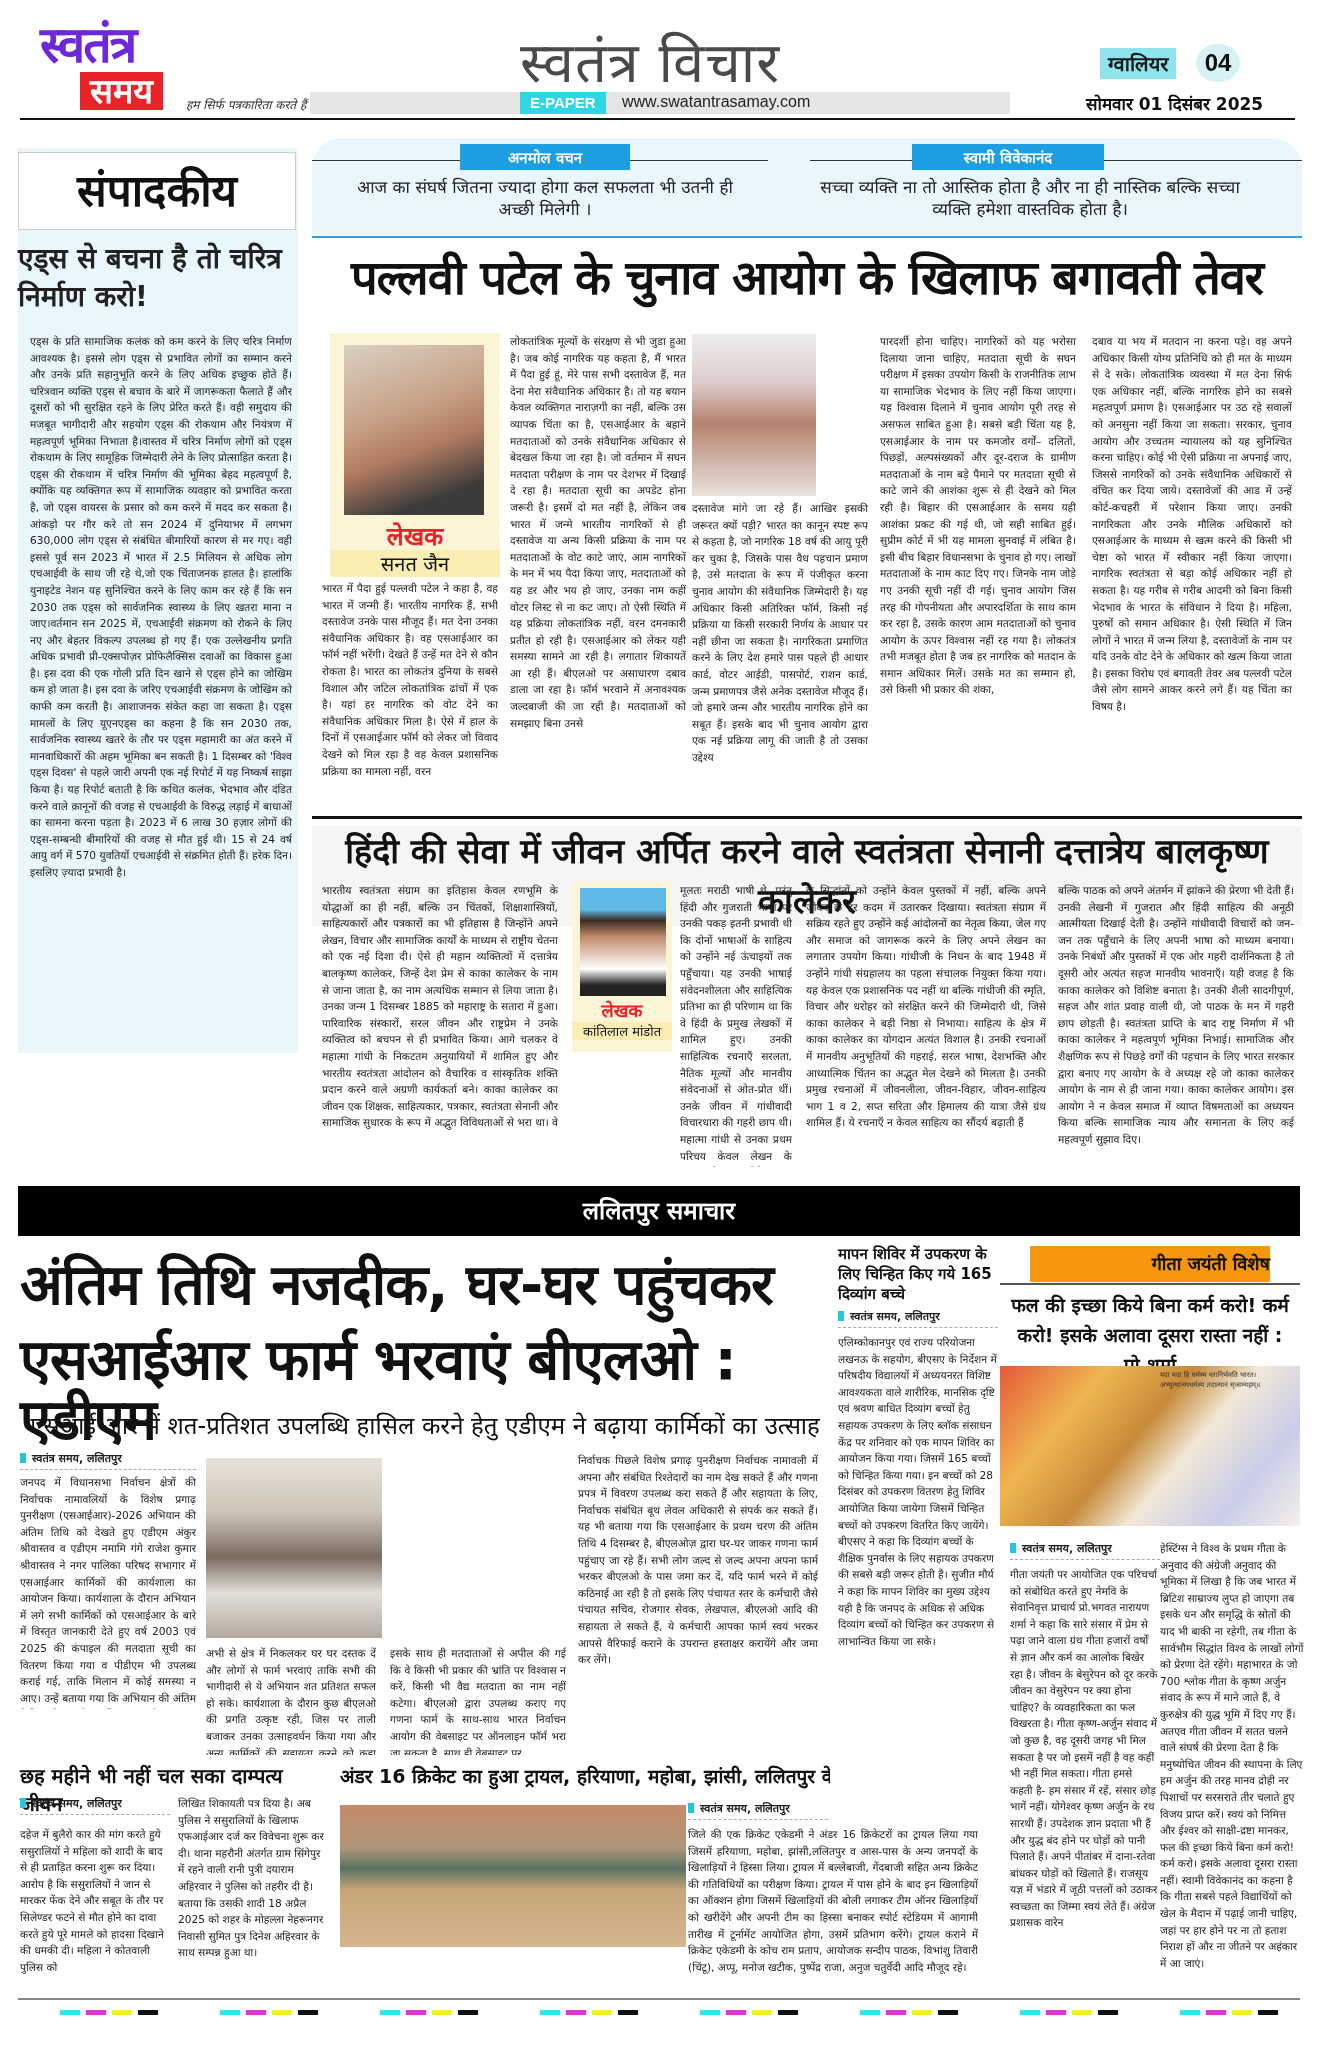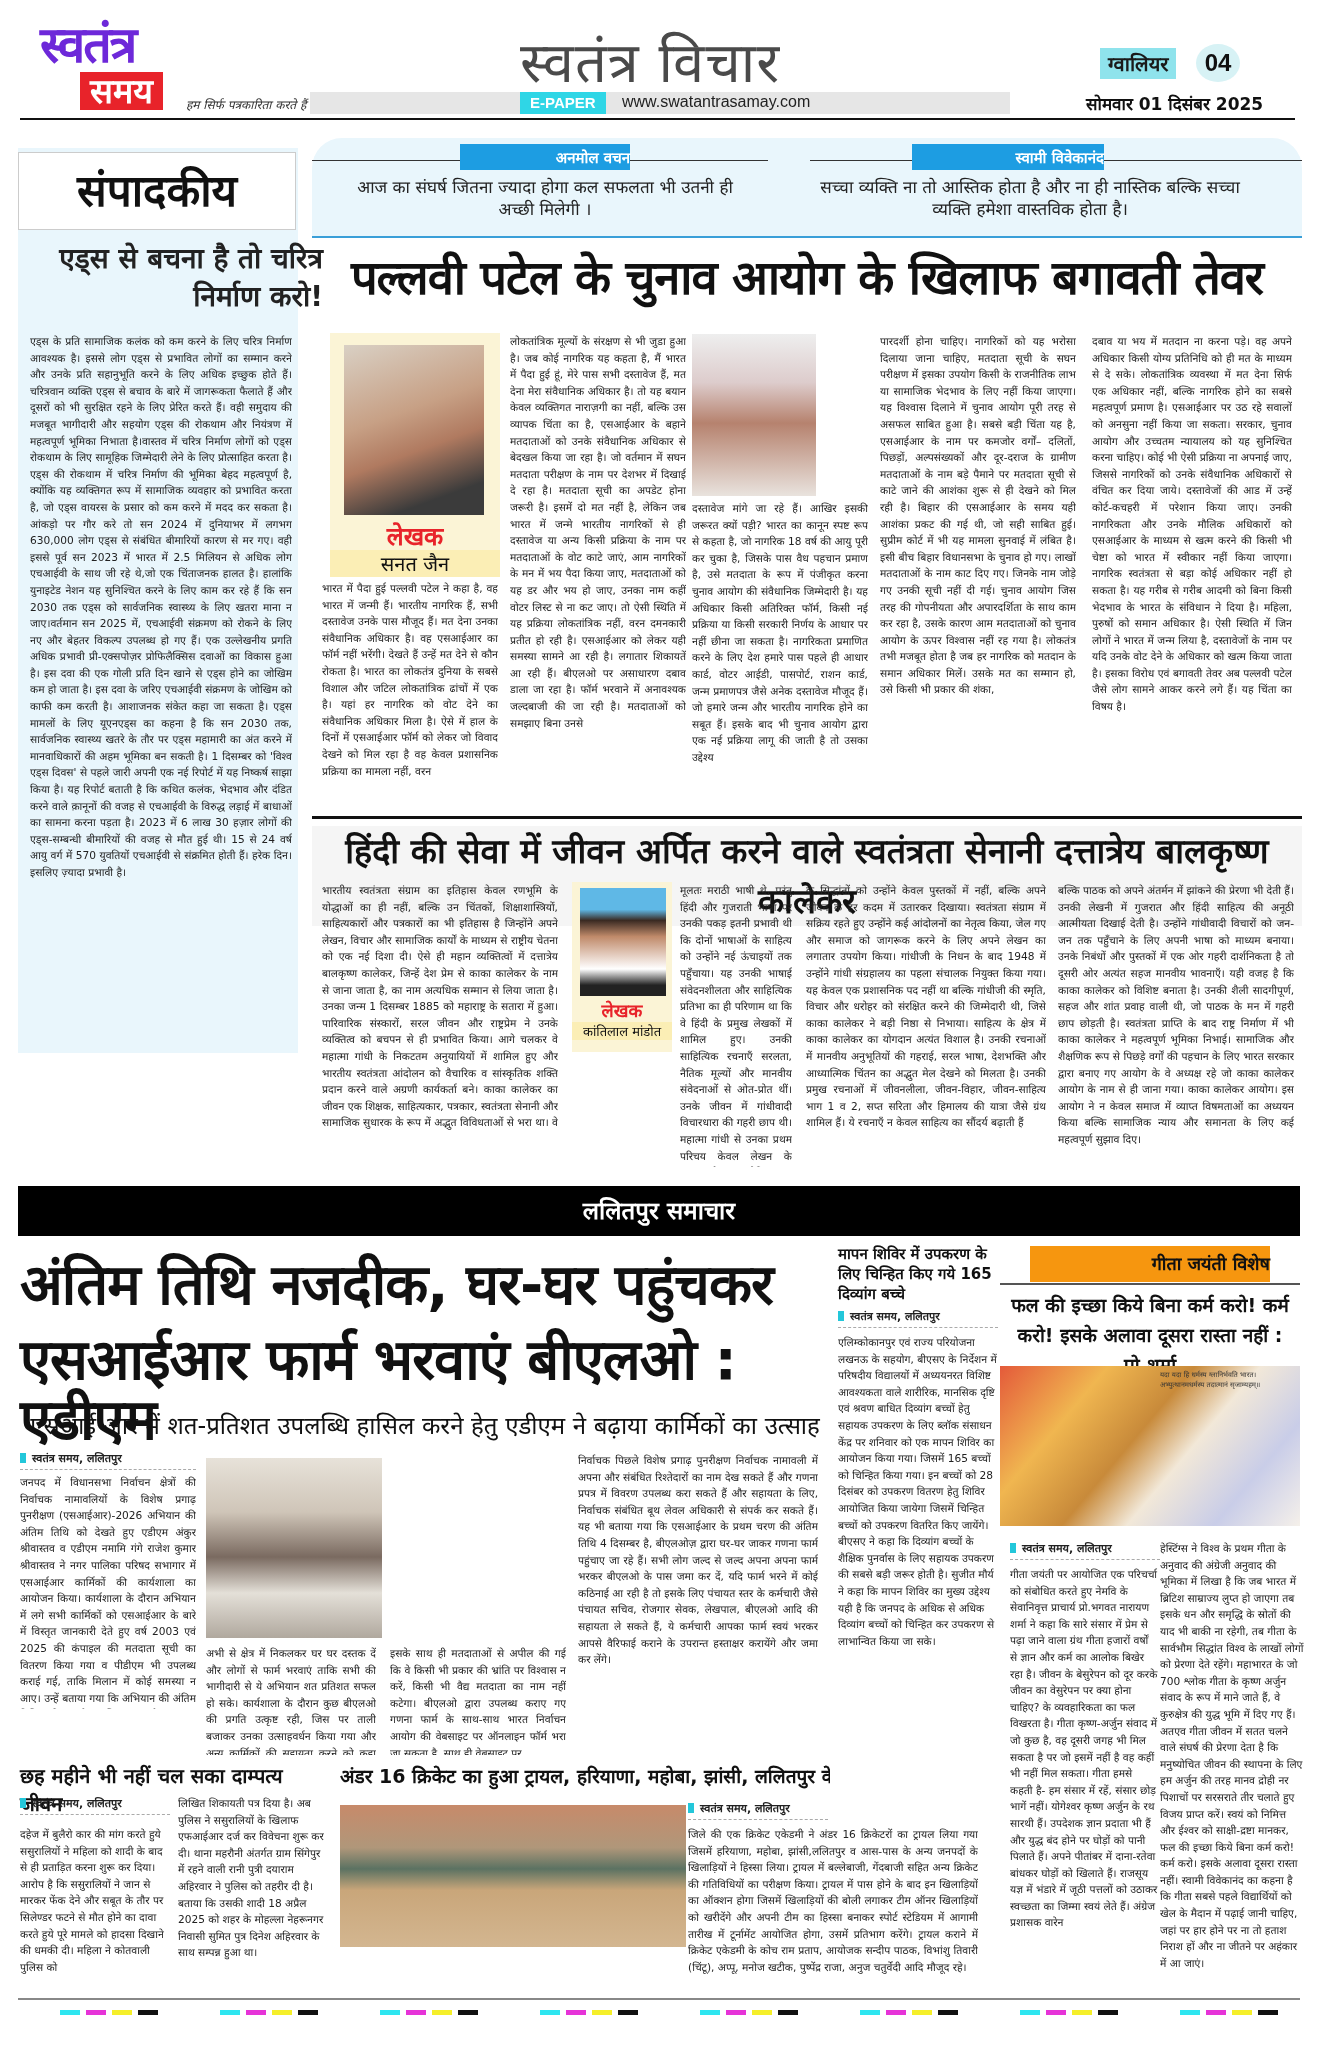--- a/index.html
+++ b/index.html
@@ -13,25 +13,25 @@
 .epaper-bar{left:310px;top:92px;width:700px;height:22px;background:#e6e6e6}
 .epaper-tag{left:520px;top:92px;height:22px;background:#2fd6e6;color:#fff;font-weight:bold;font-size:15px;padding:2px 10px;font-family:"Liberation Sans",sans-serif}
 .site-url{left:622px;top:93px;font-size:16px;font-family:"Liberation Sans",sans-serif;color:#222}
 .city-badge{left:1100px;top:48px;background:#8fe3ec;padding:2px 8px;font-weight:bold;font-size:20px;color:#1a1a1a}
 .page-num{left:1196px;top:44px;width:44px;height:38px;border-radius:50%;background:#d7f2f5;text-align:center;font-weight:bold;font-size:24px;line-height:38px;font-family:"Liberation Sans",sans-serif}
 .date-line{left:1086px;top:92px;font-weight:bold;font-size:17px}
 .rule-top{left:20px;top:118px;width:1275px;height:2px;background:#111}
 
 .editorial{left:18px;top:148px;width:280px;height:905px;background:#e9f6fc}
 .ed-title-box{left:18px;top:152px;width:278px;height:78px;background:#fff;border:1px solid #ccc;text-align:center;font-weight:900;font-size:44px;line-height:76px}
-.ed-headline{left:18px;top:240px;width:305px;text-align:right;font-weight:bold;font-size:28px;line-height:38px;color:#222}
+.ed-headline{left:18px;top:240px;width:305px;text-align:left;font-weight:bold;font-size:28px;line-height:38px;color:#222}
 .ed-body{left:30px;top:333px;width:262px;font-size:10.6px;line-height:16.6px;text-align:justify;color:#222}
 
 .quote-panel{left:312px;top:138px;width:990px;height:100px;background:#e9f6fc;border-radius:30px 30px 0 0;border-bottom:2px solid #3a9fd8}
-.quote-tag{background:#1d9de2;color:#fff;font-weight:bold;font-size:15px;text-align:right;padding:3px 0}
+.quote-tag{background:#1d9de2;color:#fff;font-weight:bold;font-size:15px;text-align:center;padding:3px 0}
 .quote-text{font-size:17px;line-height:22px;text-align:center;color:#222}
 .qline{height:1px;background:#333}
 
 .main-headline{left:312px;top:248px;width:990px;text-align:center;font-weight:900;font-size:47px;line-height:60px;color:#111;letter-spacing:-1px}
 .author-box{left:330px;top:333px;width:170px;height:240px;background:#fbf4d6}
 .author-photo{left:344px;top:345px;width:140px;height:170px;background:linear-gradient(160deg,#d9d0c4 0%,#c7a085 40%,#b07a60 60%,#3b3b3b 85%)}
 .author-label{left:330px;top:518px;width:170px;text-align:center;color:#e8232a;font-weight:bold;font-size:25px}
 .author-name{left:330px;top:550px;width:170px;text-align:center;font-size:20px;background:#fbeeb5}
 .col{font-size:10.6px;line-height:16.6px;text-align:justify;color:#222}
 .person-photo{left:692px;top:334px;width:124px;height:162px;background:linear-gradient(180deg,#eee 0%,#dcc 30%,#b6826e 55%,#e9e3de 100%)}

